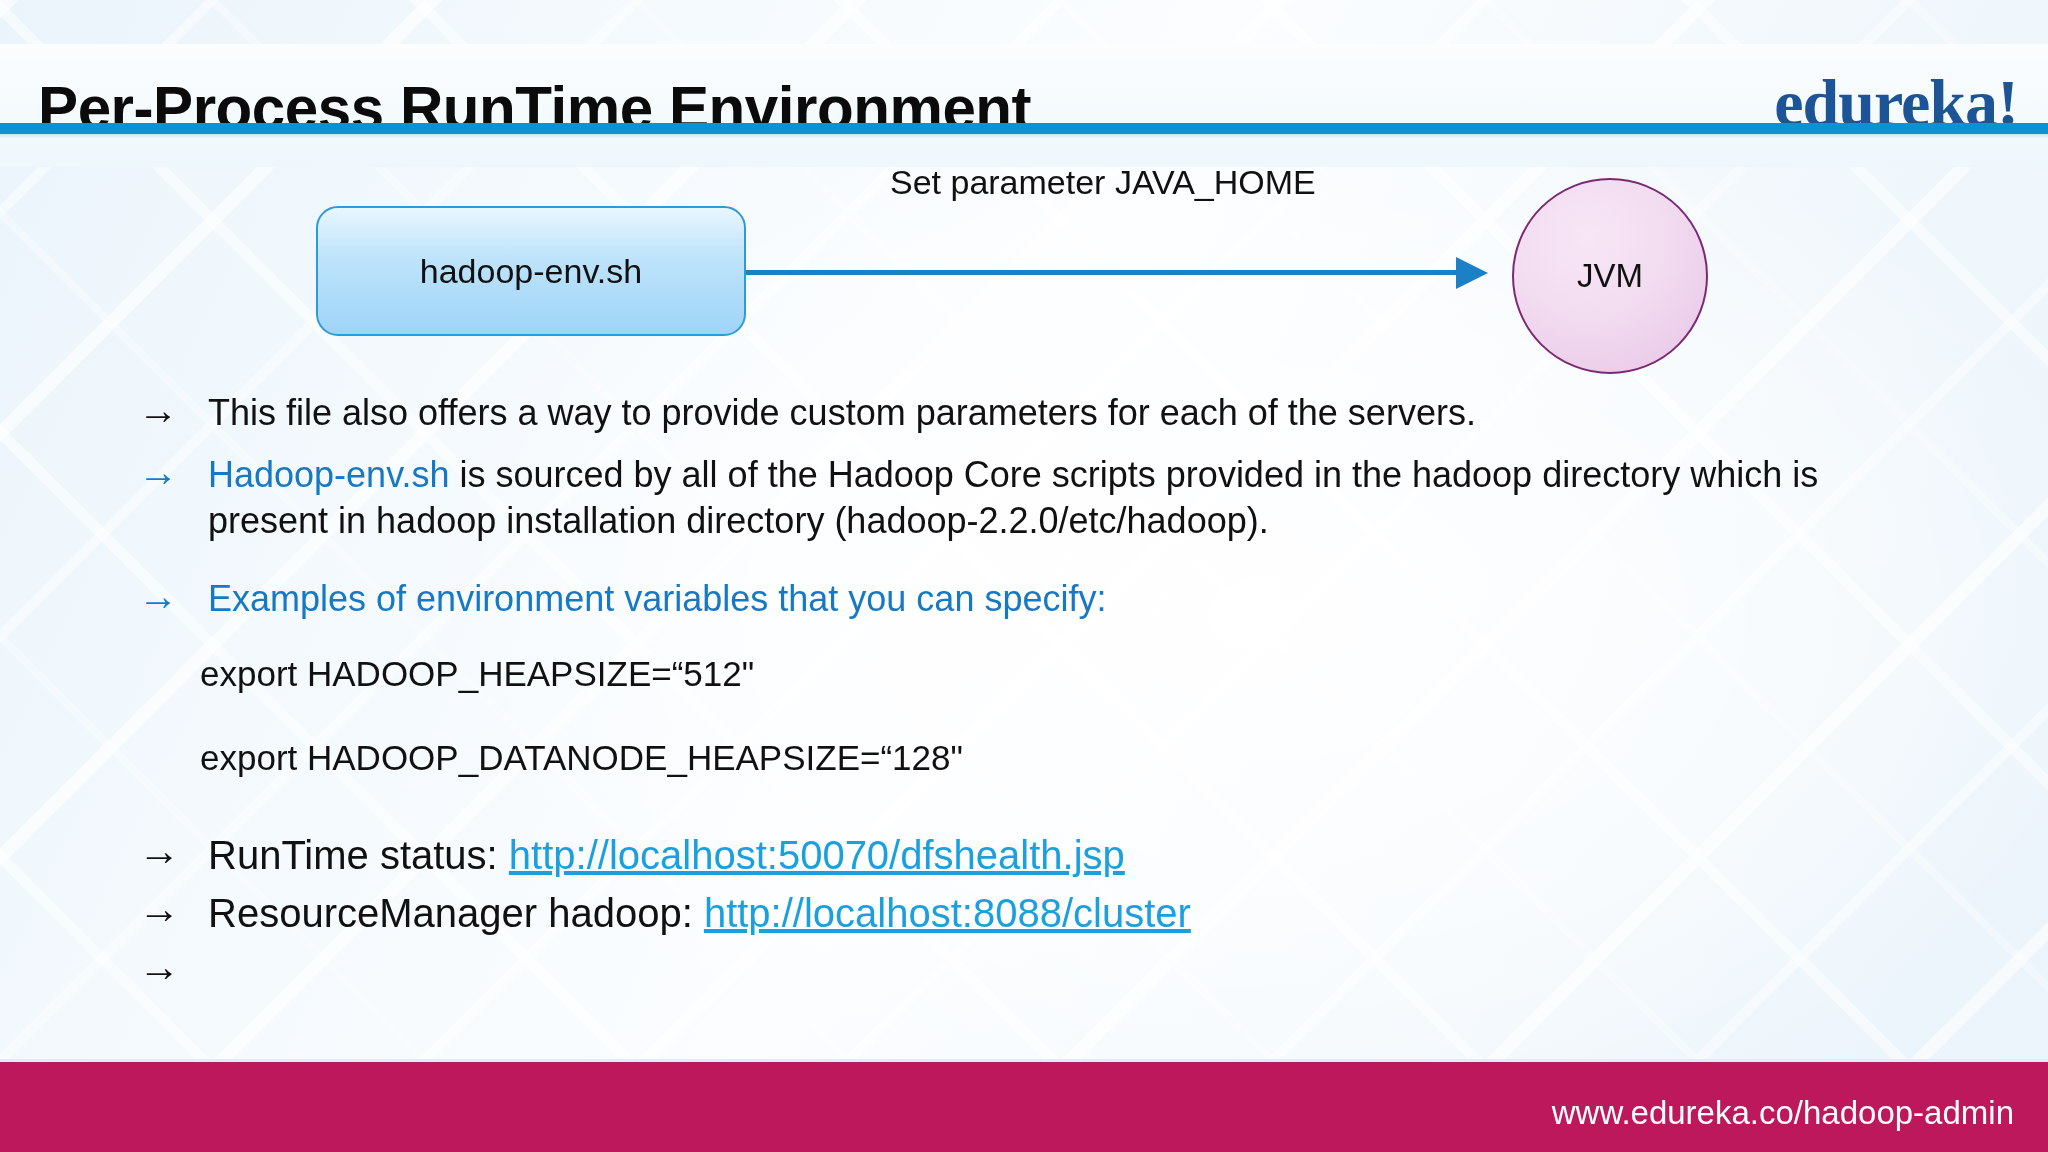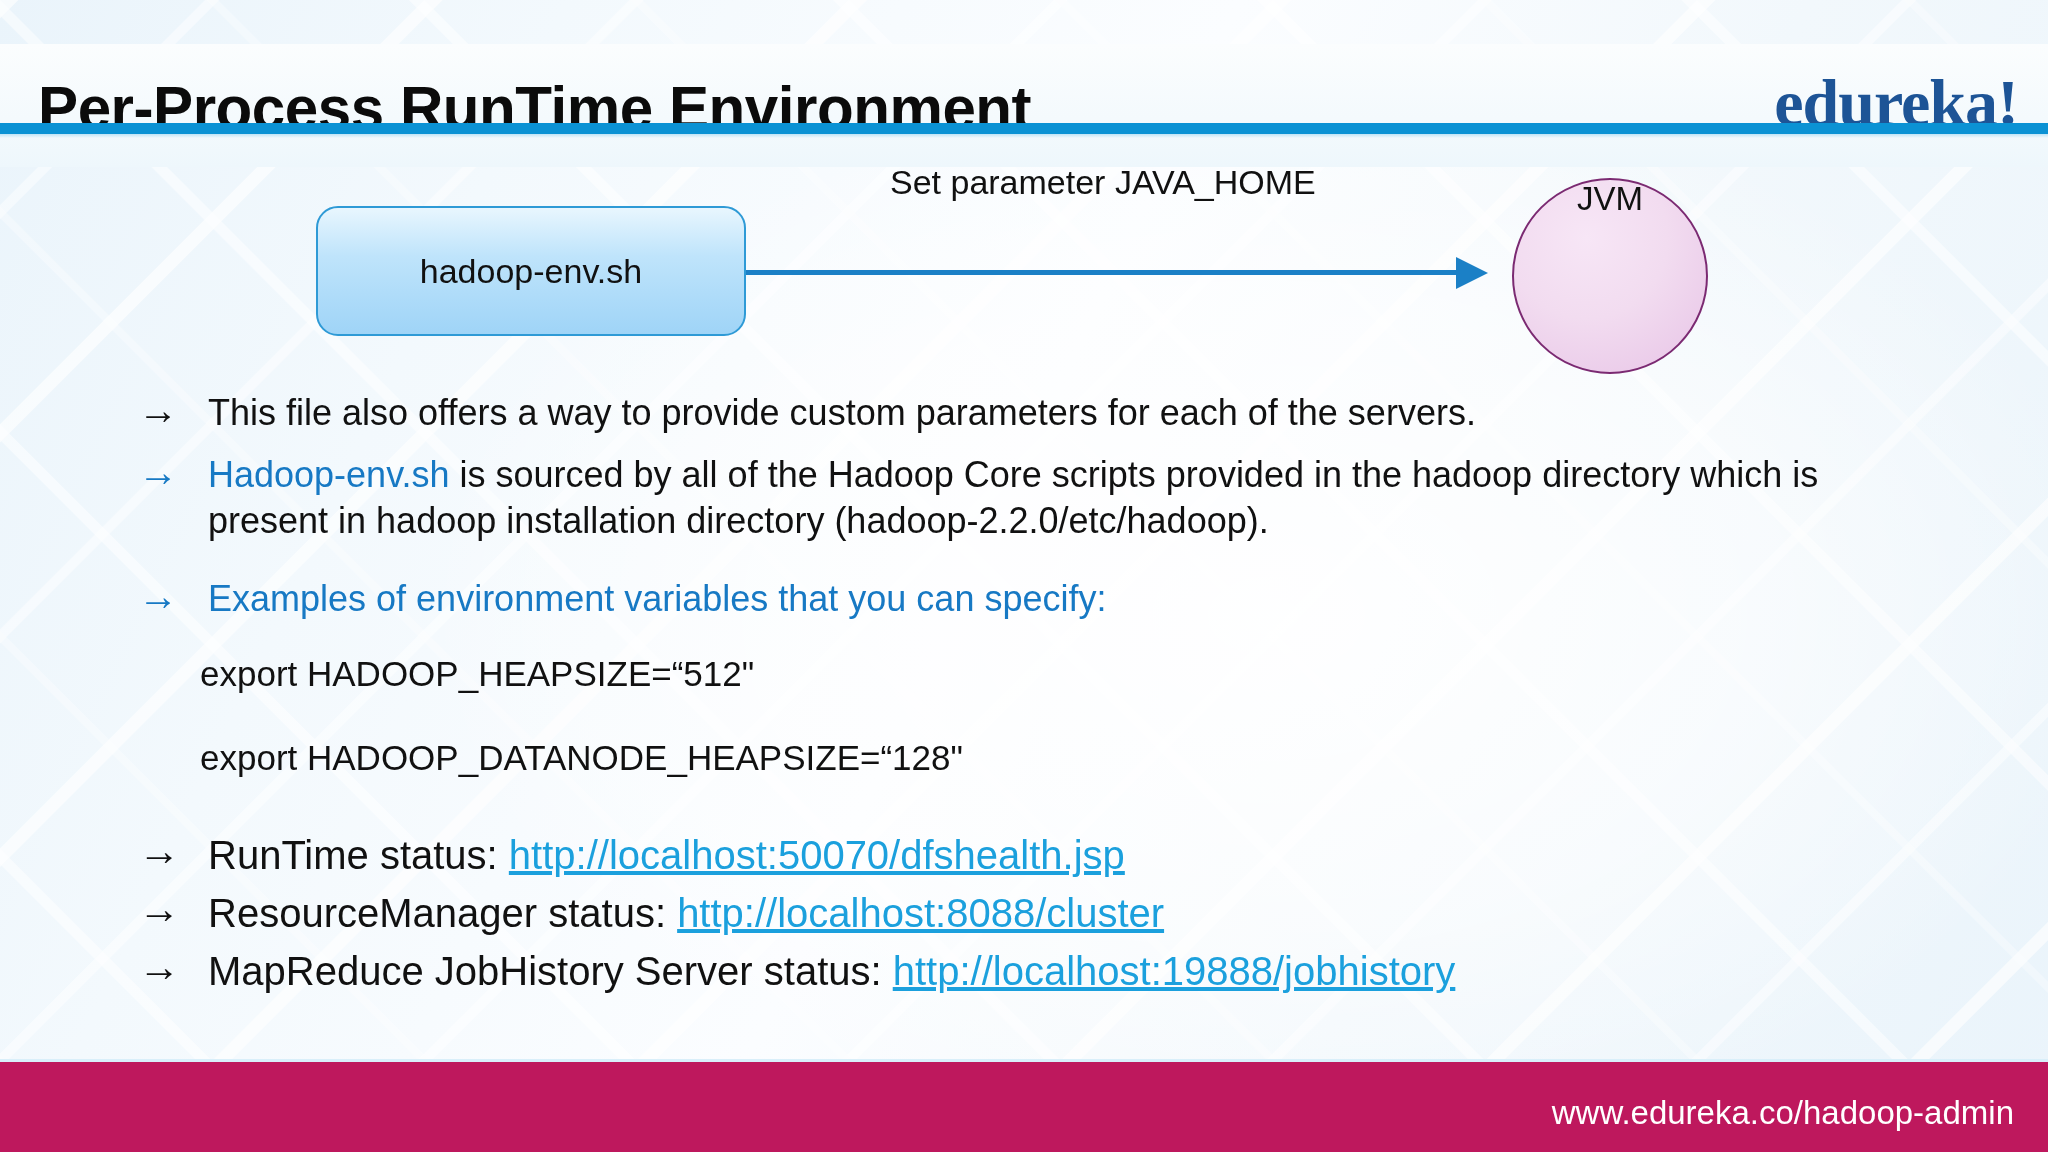--- a/index.html
+++ b/index.html
@@ -140,21 +140,21 @@
     position: absolute;
     left: 1512px;
     top: 40px;
     width: 196px;
     height: 196px;
     border-radius: 50%;
     border: 2.5px solid #7b2a72;
     background: radial-gradient(circle at 38% 30%, #f7e6f6 0%, #f2dcf0 45%, #e7c3e6 100%);
     box-sizing: border-box;
     display: flex;
-    align-items: flex-start;
+    align-items: center;
     justify-content: center;
   }
   .node-circle-label {
     font-size: 33px;
     color: #111;
   }
 
   
   .content {
     position: absolute;
@@ -289,26 +289,25 @@
     <div class="plain-row row-export-1">export HADOOP_HEAPSIZE=“512"</div>
     <div class="plain-row row-export-2">export HADOOP_DATANODE_HEAPSIZE=“128"</div>
 
     <div class="bullet-row link-row row-4">
       <span class="arrow-marker arrow-black">→</span>
       <span class="bullet-text"><span>RunTime status: </span><span class="link">http://localhost:50070/dfshealth.jsp</span></span>
     </div>
 
     <div class="bullet-row link-row row-5">
       <span class="arrow-marker arrow-black">→</span>
-      <span class="bullet-text"><span>ResourceManager status: </span><span class="link">http://localhost:8088/cluster</span></span>
+      <span class="bullet-text"><span>ResourceManager hadoop: </span><span class="link">http://localhost:8088/cluster</span></span>
     </div>
 
     <div class="bullet-row link-row row-6">
       <span class="arrow-marker arrow-black">→</span>
-      <span class="bullet-text"><span>MapReduce JobHistory Server status: </span><span class="link">http://localhost:19888/jobhistory</span></span>
     </div>
 
   </div>
 
   <div class="footer-top-line"></div>
   <div class="footer">
     <div class="footer-text">www.edureka.co/hadoop-admin</div>
   </div>
 
 </div>

